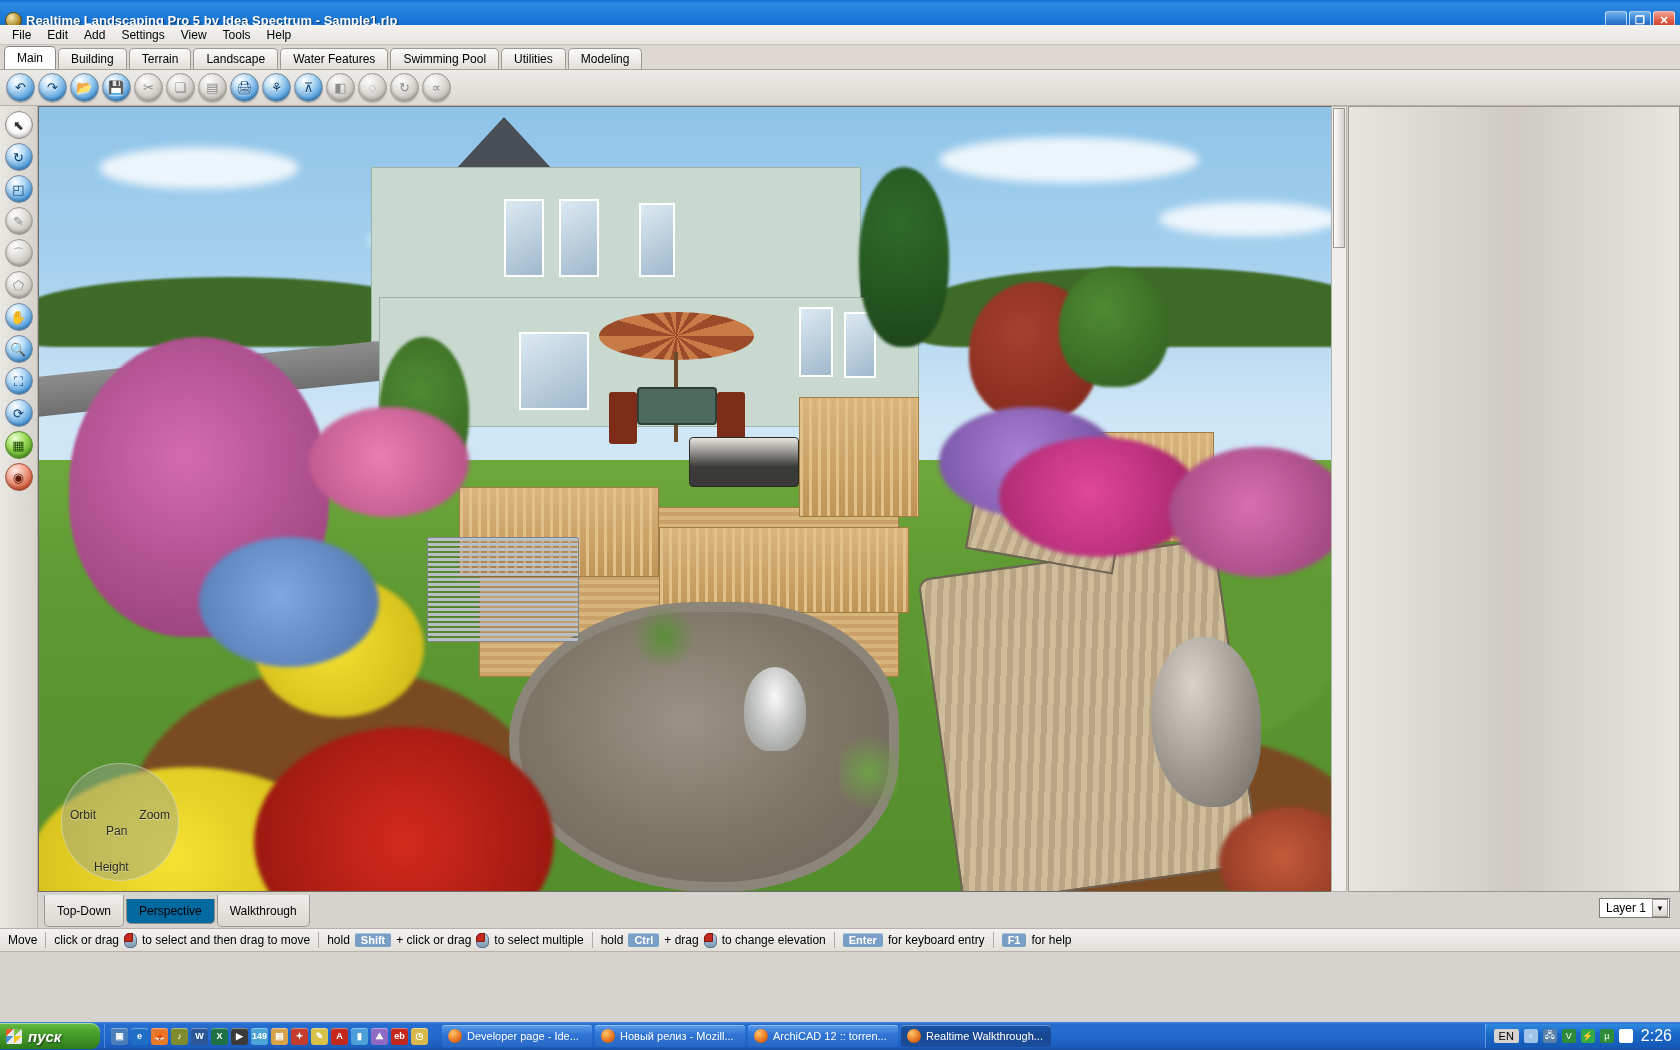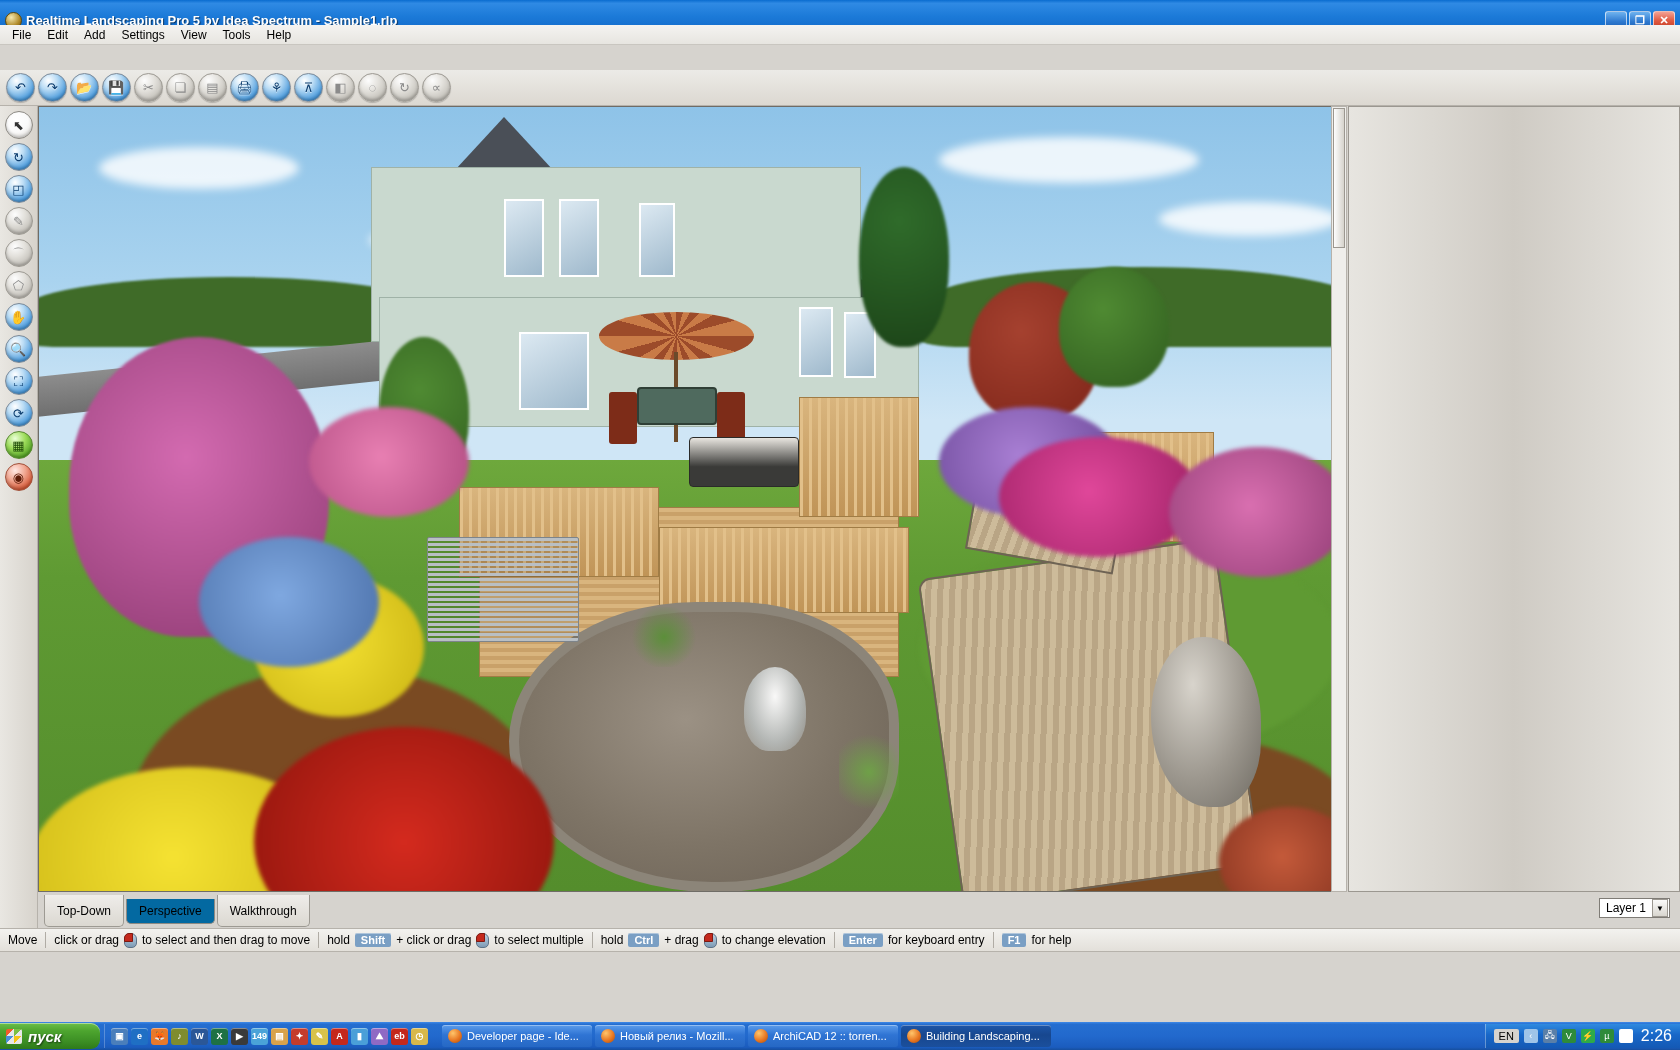--- a/index.html
+++ b/index.html
@@ -334,20 +334,30 @@
   <div class="menubar" id="menubar">
       <div class="menu-item">File</div>
       <div class="menu-item">Edit</div>
       <div class="menu-item">Add</div>
       <div class="menu-item">Settings</div>
       <div class="menu-item">View</div>
       <div class="menu-item">Tools</div>
       <div class="menu-item">Help</div>
     </div>
 
+  <div class="tabstrip" id="tabstrip">
+      <div class="tab active">Main</div>
+      <div class="tab">Building</div>
+      <div class="tab">Terrain</div>
+      <div class="tab">Landscape</div>
+      <div class="tab">Water Features</div>
+      <div class="tab">Swimming Pool</div>
+      <div class="tab">Utilities</div>
+      <div class="tab">Modeling</div>
+    </div>
 
   <div class="toolbar-top" id="toolbar-top">
       <div class="rbtn">↶</div>
       <div class="rbtn">↷</div>
       <div class="rbtn">📂</div>
       <div class="rbtn">💾</div>
       <div class="rbtn dim">✂</div>
       <div class="rbtn dim">❏</div>
       <div class="rbtn dim">▤</div>
       <div class="rbtn">🖨</div>
@@ -433,20 +443,26 @@
     <div class="flower-cluster" style="left:-10px;top:660px;width:320px;height:200px;background:radial-gradient(circle at 45% 45%,#f5e232,#c9b312);"></div>
     <div class="flower-cluster" style="left:215px;top:470px;width:170px;height:140px;background:radial-gradient(circle at 45% 45%,#f5e232,#c9b312);"></div>
     <div class="flower-cluster" style="left:215px;top:620px;width:300px;height:230px;background:radial-gradient(circle at 50% 50%,#d42a1e,#8e140c);"></div>
     <div class="flower-cluster" style="left:270px;top:300px;width:160px;height:110px;background:radial-gradient(circle at 45% 45%,#e87fb2,#b04a80);"></div>
     <div class="flower-cluster" style="left:900px;top:300px;width:180px;height:110px;background:radial-gradient(circle at 45% 45%,#a97fd4,#6b4898);"></div>
     <div class="flower-cluster" style="left:960px;top:330px;width:200px;height:120px;background:radial-gradient(circle at 45% 45%,#e0479a,#9c1f63);"></div>
     <div class="flower-cluster" style="left:1130px;top:340px;width:180px;height:130px;background:radial-gradient(circle at 45% 45%,#d96fb0,#8e3a72);"></div>
     <div class="flower-cluster" style="left:1180px;top:700px;width:140px;height:110px;background:radial-gradient(circle at 45% 45%,#c45a3a,#7d2e1c);"></div>
     <div class="flower-cluster" style="left:160px;top:430px;width:180px;height:130px;background:radial-gradient(circle at 45% 45%,#7fa8e0,#4a6fa8);"></div>
 
+    <div class="nav-compass">
+      <span class="nc-orbit">Orbit</span>
+      <span class="nc-zoom">Zoom</span>
+      <span class="nc-pan">Pan</span>
+      <span class="nc-height">Height</span>
+    </div>
   </div>
 
   <div class="vscroll">
     <div class="thumb"></div>
   </div>
   <div class="right-panel"></div>
 
   <div class="viewtabs" id="viewtabs">
     <div class="vtab">Top-Down</div>
       <div class="vtab active">Perspective</div>
@@ -524,21 +540,21 @@
         <div class="task-btn">
           <span class="task-ico"></span>
           <span>Новый релиз - Mozill...</span>
         </div>
         <div class="task-btn">
           <span class="task-ico"></span>
           <span>ArchiCAD 12 :: torren...</span>
         </div>
         <div class="task-btn active">
           <span class="task-ico"></span>
-          <span>Building Landscaping...</span>
+          <span>Realtime Walkthrough...</span>
         </div>
       </div>
     <div class="tray" id="tray">
         <span class="lang-box">EN</span>
         <span class="tray-ico" style="background: rgb(159, 196, 232); display: flex; align-items: center; justify-content: center; font-size: 9px; color: rgb(255, 255, 255);">‹</span>
         <span class="tray-ico" style="background: rgb(90, 127, 168); display: flex; align-items: center; justify-content: center; font-size: 9px; color: rgb(255, 255, 255);">🖧</span>
         <span class="tray-ico" style="background: rgb(46, 139, 58); display: flex; align-items: center; justify-content: center; font-size: 9px; color: rgb(255, 255, 255);">V</span>
         <span class="tray-ico" style="background: rgb(46, 170, 74); display: flex; align-items: center; justify-content: center; font-size: 9px; color: rgb(255, 255, 255);">⚡</span>
         <span class="tray-ico" style="background: rgb(46, 139, 58); display: flex; align-items: center; justify-content: center; font-size: 9px; color: rgb(255, 255, 255);">µ</span>
         <span class="tray-ico" style="background: rgb(255, 255, 255); display: flex; align-items: center; justify-content: center; font-size: 9px; color: rgb(255, 255, 255);">✉</span>

